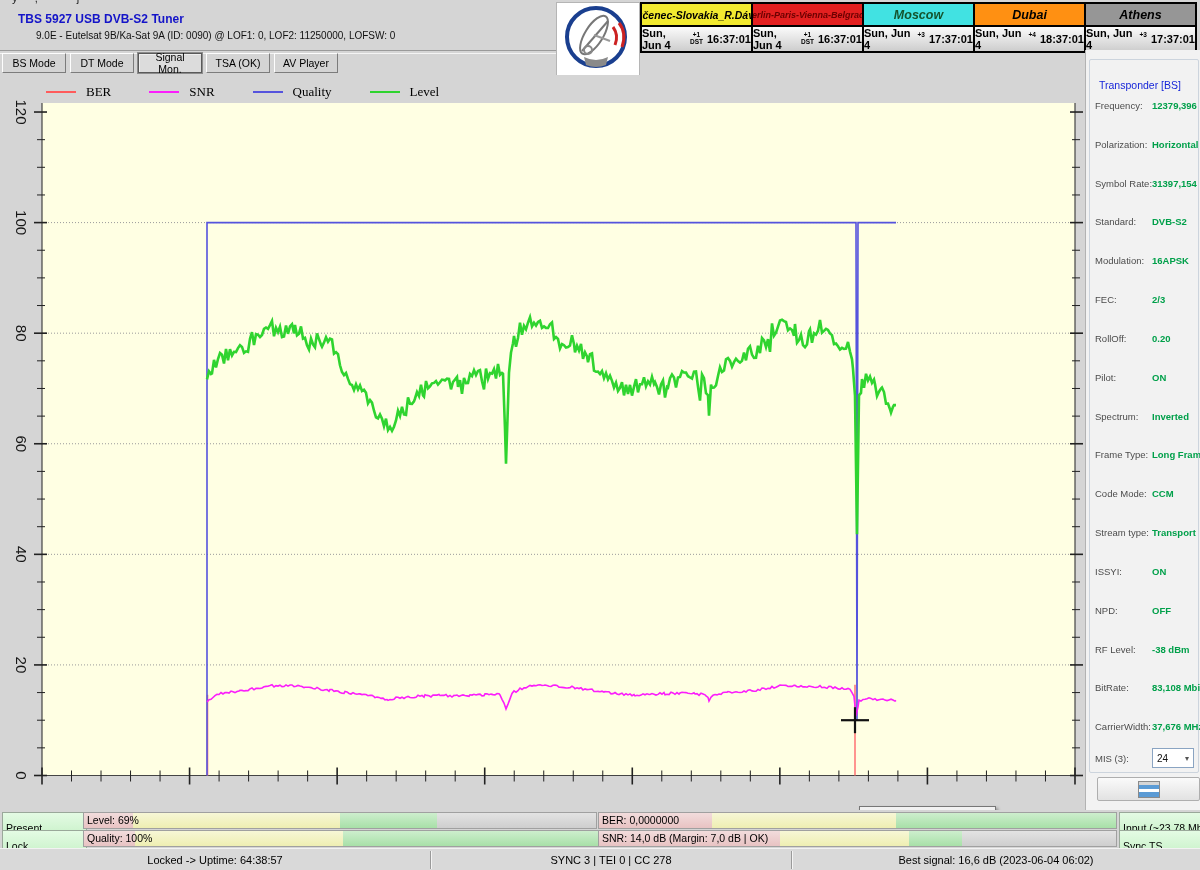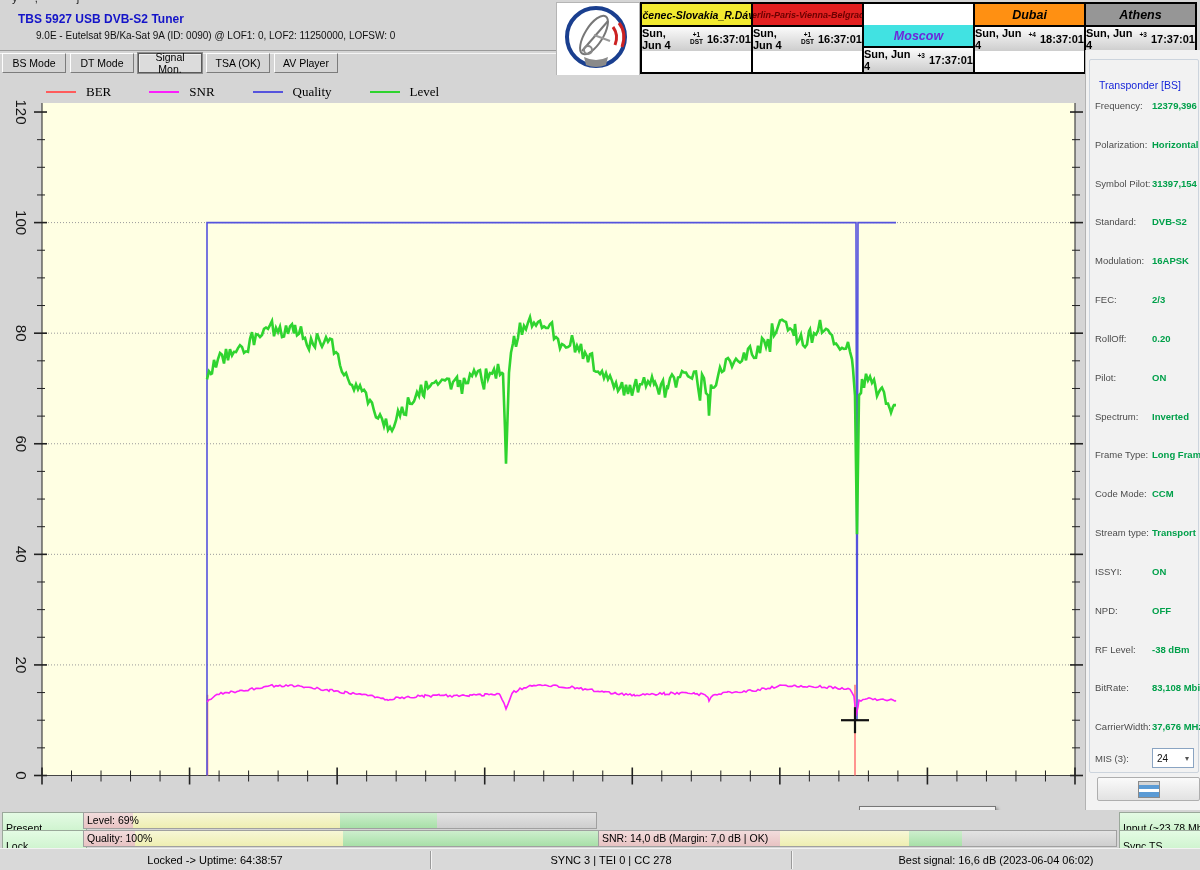--- a/index.html
+++ b/index.html
@@ -115,21 +115,21 @@
       <div class="clock-time">
         <span>Sun, Jun 4</span>
         <span class="clock-sup">
           <span>+1</span>
           <span>DST</span>
         </span>
         <span>16:37:01</span>
       </div>
     </div>
     <div class="clock-col">
-      <div class="clock-header" style="background: rgb(65, 226, 226); color: #6d28d9; margin-top: 21px;">Moscow</div>
+      <div class="clock-header" style="background: rgb(65, 226, 226); color: #14532d;">Moscow</div>
       <div class="clock-time">
         <span>Sun, Jun 4</span>
         <span class="clock-sup">
           <span>+3</span>
           <span>&nbsp;</span>
         </span>
         <span>17:37:01</span>
       </div>
     </div>
     <div class="clock-col">
@@ -305,21 +305,21 @@
     <div class="tp-rows" id="tp-rows">
         <div class="tp-row">
           <span class="tp-label">Frequency:</span>
           <span class="tp-value">12379,396 MHz</span>
         </div>
         <div class="tp-row">
           <span class="tp-label">Polarization:</span>
           <span class="tp-value">Horizontal</span>
         </div>
         <div class="tp-row">
-          <span class="tp-label">Symbol Pilot:</span>
+          <span class="tp-label">Symbol Rate:</span>
           <span class="tp-value">31397,154 KS/s</span>
         </div>
         <div class="tp-row">
           <span class="tp-label">Standard:</span>
           <span class="tp-value">DVB-S2</span>
         </div>
         <div class="tp-row">
           <span class="tp-label">Modulation:</span>
           <span class="tp-value">16APSK</span>
         </div>
@@ -392,20 +392,26 @@
 
 <div class="bottom">
   <div class="mini-box" style="left:2px;top:2px;width:77px;">Present</div>
   <div class="sbar" style="left:83px;top:2px;width:512px;" id="bar-level">
       <div class="zone z-pink" style="left: 0%; width: 9.6%;"></div>
       <div class="zone z-yellow" style="left: 9.6%; width: 40.4%;"></div>
       <div class="zone z-green" style="left: 50%; width: 19%;"></div>
       <div class="zone z-gray" style="left: 69%; width: 31%;"></div>
       <div class="blabel">Level: 69%</div>
     </div>
+  <div class="sbar" style="left:598px;top:2px;width:517px;" id="bar-ber">
+      <div class="zone z-pink" style="left: 0%; width: 21.8%;"></div>
+      <div class="zone z-yellow" style="left: 21.8%; width: 35.7%;"></div>
+      <div class="zone z-green" style="left: 57.5%; width: 42.5%;"></div>
+      <div class="blabel">BER: 0,0000000</div>
+    </div>
   <div class="mini-box" style="left:1119px;top:2px;width:77px;">Input (~23,78 Mbps)</div>
 
   <div class="mini-box" style="left:2px;top:20px;width:77px;">Lock</div>
   <div class="sbar" style="left:83px;top:20px;width:512px;padding-left:17px;" id="bar-quality">
       <div class="zone z-pink" style="left: 0%; width: 9.6%;"></div>
       <div class="zone z-yellow" style="left: 9.6%; width: 39.4%;"></div>
       <div class="zone z-green" style="left: 49%; width: 51%;"></div>
       <div class="blabel">Quality: 100%</div>
     </div>
   <div class="sbar" style="left:598px;top:20px;width:517px;" id="bar-snr">

